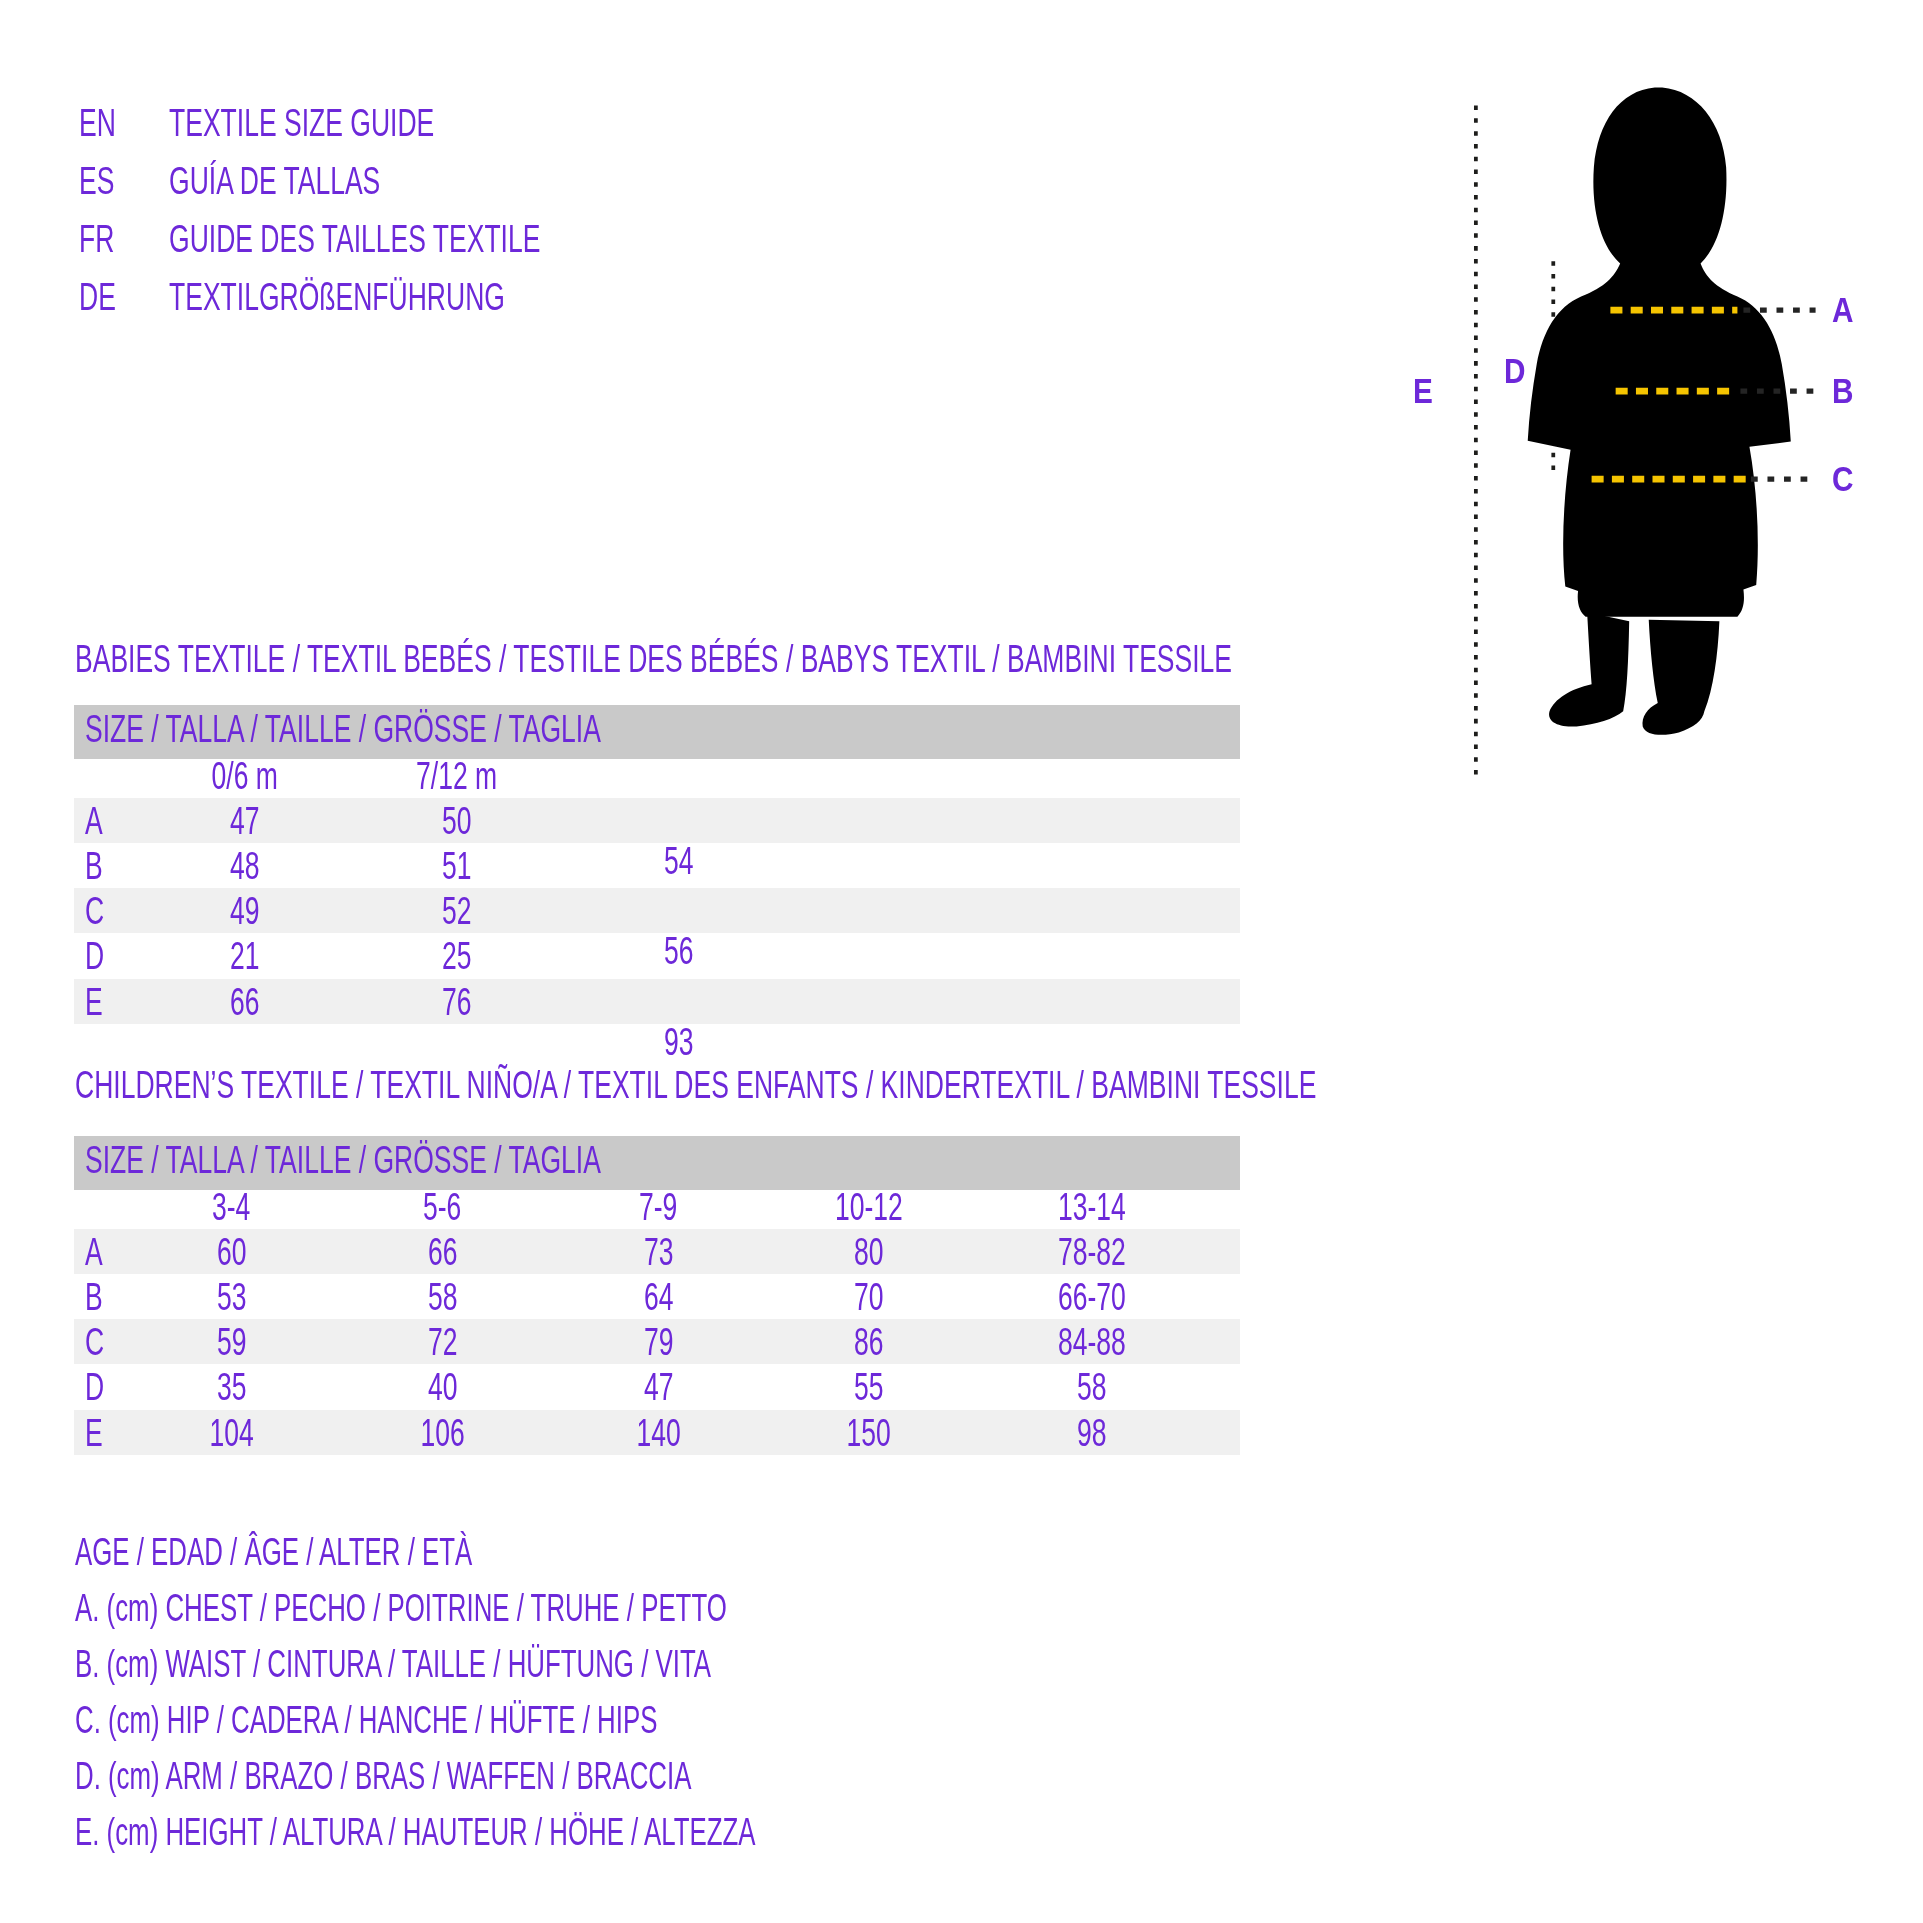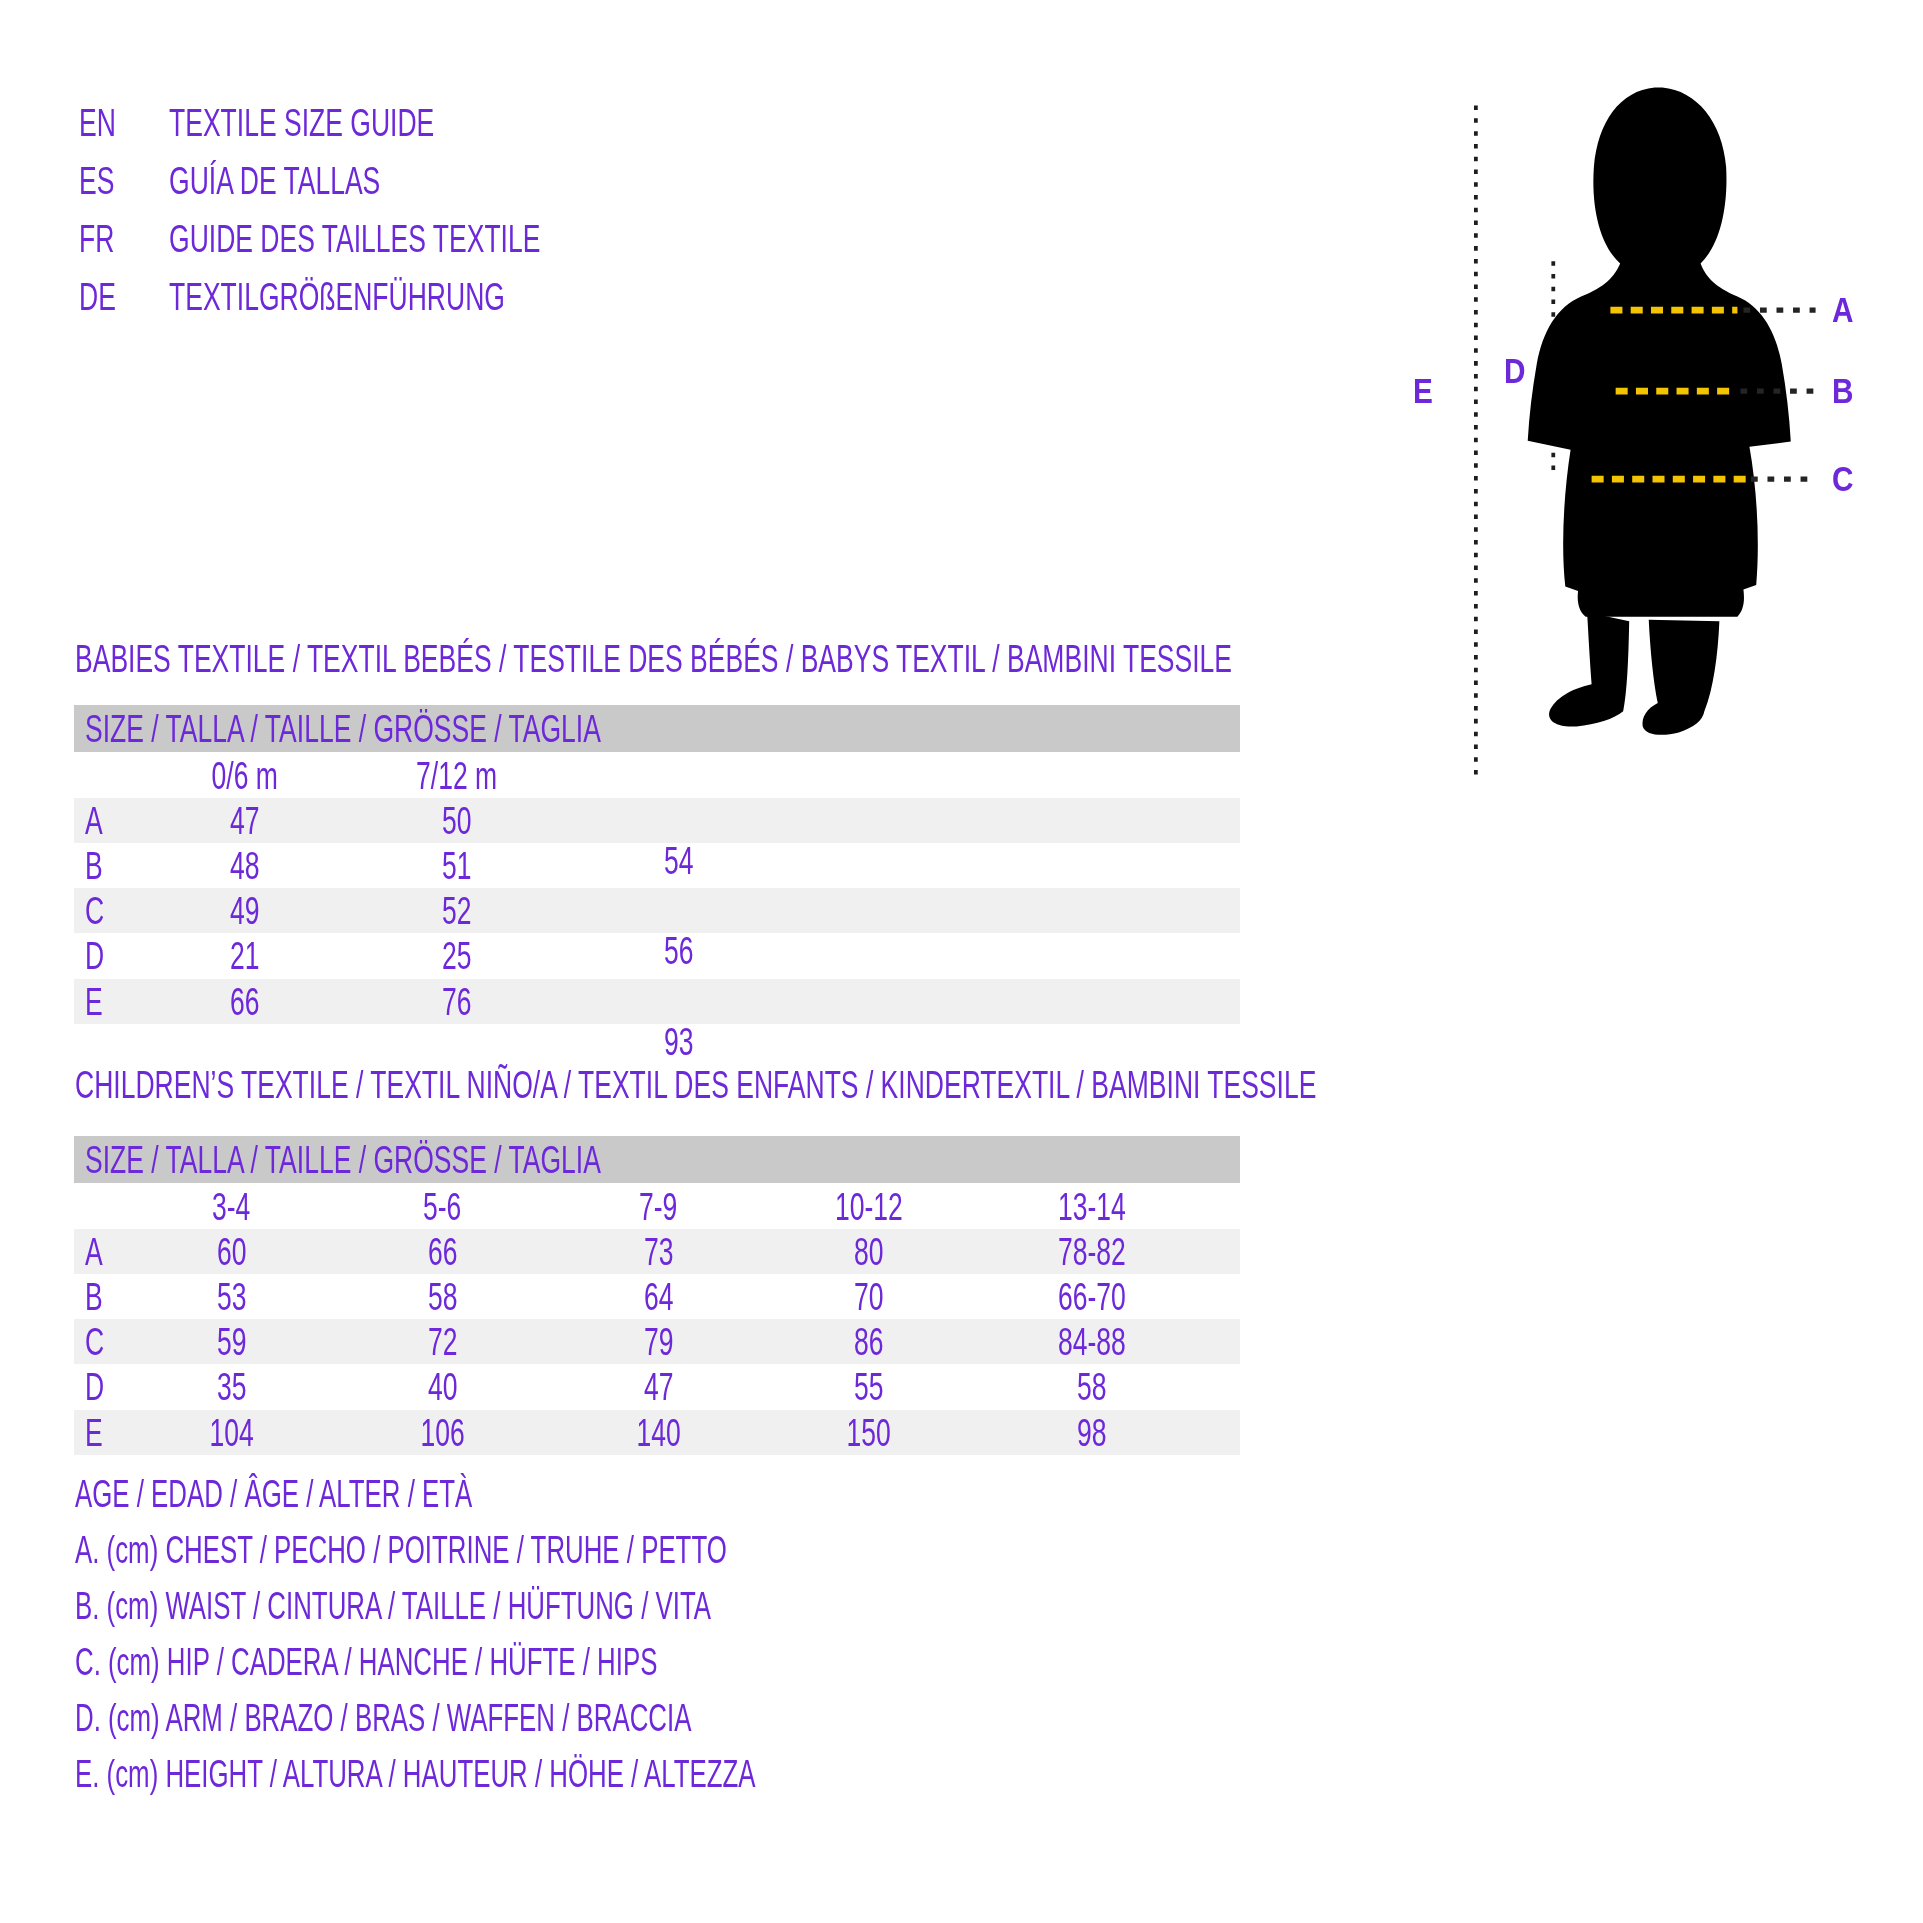--- a/index.html
+++ b/index.html
@@ -17,36 +17,36 @@
 
   
   .section-title{position:absolute;left:75px;height:47px;line-height:47px;font-size:39px;}
   #babies-title{top:635px;text-align:center;}
   #children-title{top:1061px;}
 
   
   .size-table{position:absolute;left:74px;width:1166px;}
   #babies-table{top:705px;height:319px;}
   #children-table{top:1136px;height:319px;}
-  .size-bar{position:absolute;left:0;top:0;width:1166px;height:47px;background:#c9c9c9;
+  .size-bar{position:absolute;left:0;top:0;width:1166px;height:54px;background:#c9c9c9;
             line-height:47px;font-size:39px;}
   .size-bar .cond{margin-left:10.5px;}
   .trow{position:absolute;left:0;width:1166px;height:45px;line-height:45px;font-size:39px;}
   .col-row{top:47px;height:47px;line-height:47px;}
   .striped{background:#f0f0f0;}
   .row-label{position:absolute;left:10.5px;}
   .cell{position:absolute;width:225px;text-align:center;top:0;}
 
   
   .b-c0{left:58px;} .b-c1{left:270px;} .b-c2{left:492px;margin-top:40px;}
   
   .c-c0{left:45px;} .c-c1{left:256px;} .c-c2{left:472px;} .c-c3{left:682px;} .c-c4{left:905px;}
 
   
-  .legend{position:absolute;left:75px;top:1466px;}
+  .legend{position:absolute;left:75px;top:1524px;}
   .legend-row{height:56px;line-height:56px;font-size:38px;}
 
   
   .fig-label{position:absolute;height:45px;line-height:45px;font-size:35px;}
   #label-e{left:1413px;top:368px;}
   #label-d{left:1504px;top:348px;}
   #label-a{left:1832px;top:287px;}
   #label-b{left:1832px;top:368px;}
   #label-c{left:1832px;top:456px;}
 

